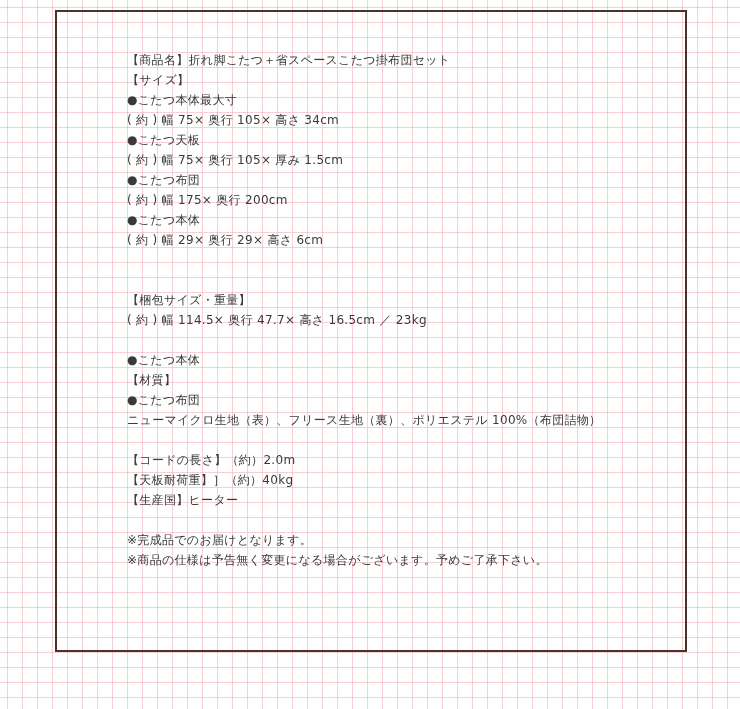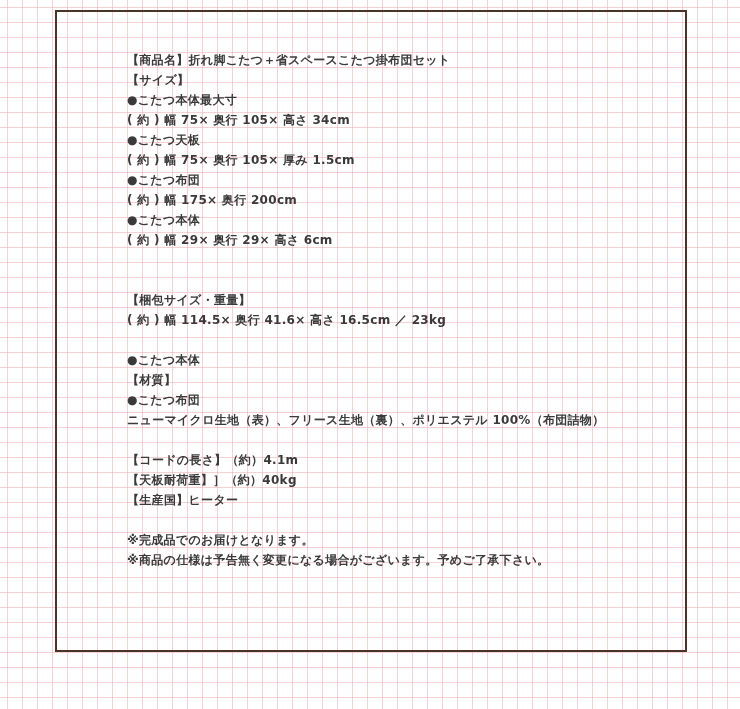--- a/index.html
+++ b/index.html
@@ -38,21 +38,20 @@
     .spec-text {
       position: absolute;
       left: 70px;
       top: 38px;
       width: 500px;
       font-family: "DejaVu Sans", sans-serif;
       font-size: 12px;
       line-height: 20px;
       color: #3a3a3a;
       letter-spacing: 0.3px;
-      font-weight: bold;
     }
     .line {
       display: block;
       height: 20px;
       white-space: nowrap;
     }
     .blank {
       display: block;
       height: 20px;
     }
@@ -70,27 +69,27 @@
     <span class="line">( 約 ) 幅 75× 奥行 105× 高さ 34cm</span>
     <span class="line">●こたつ天板</span>
     <span class="line">( 約 ) 幅 75× 奥行 105× 厚み 1.5cm</span>
     <span class="line">●こたつ布団</span>
     <span class="line">( 約 ) 幅 175× 奥行 200cm</span>
     <span class="line">●こたつ本体</span>
     <span class="line">( 約 ) 幅 29× 奥行 29× 高さ 6cm</span>
     <span class="blank"></span>
     <span class="blank"></span>
     <span class="line">【梱包サイズ・重量】</span>
-    <span class="line">( 約 ) 幅 114.5× 奥行 41.6× 高さ 16.5cm ／ 23kg</span>
+    <span class="line">( 約 ) 幅 114.5× 奥行 47.7× 高さ 16.5cm ／ 23kg</span>
     <span class="blank"></span>
     <span class="line">●こたつ本体</span>
     <span class="line">【材質】</span>
     <span class="line">●こたつ布団</span>
     <span class="line">ニューマイクロ生地（表）、フリース生地（裏）、ポリエステル 100%（布団詰物）</span>
     <span class="blank"></span>
-    <span class="line">【コードの長さ】（約）4.1m</span>
+    <span class="line">【コードの長さ】（約）2.0m</span>
     <span class="line">【天板耐荷重】］（約）40kg</span>
     <span class="line">【生産国】ヒーター</span>
     <span class="blank"></span>
     <span class="line">※完成品でのお届けとなります。</span>
     <span class="line">※商品の仕様は予告無く変更になる場合がございます。予めご了承下さい。</span>
   </div>
 </div>
 
 </body></html>

